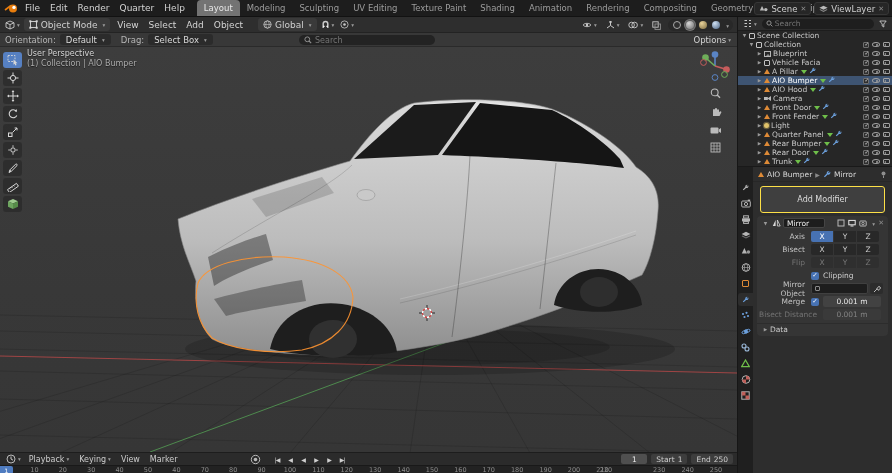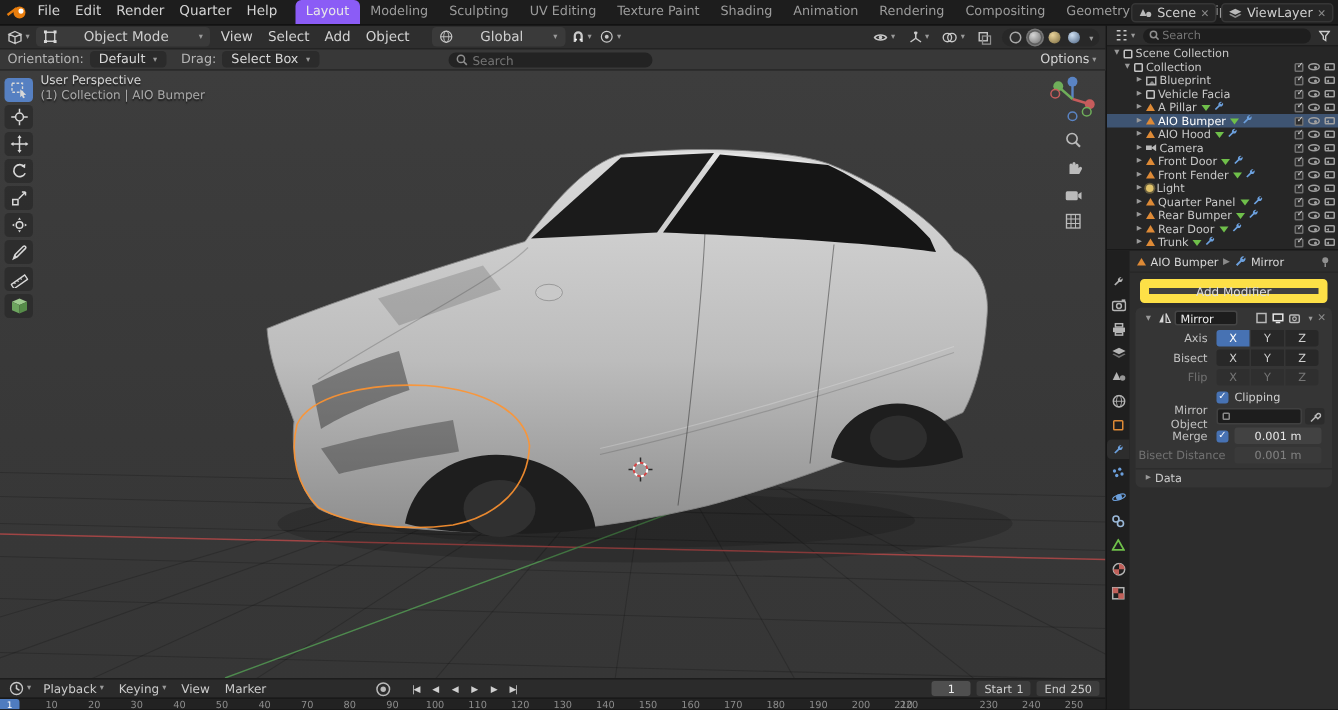--- a/index.html
+++ b/index.html
@@ -8,33 +8,33 @@
        font-family:"DejaVu Sans","Liberation Sans",sans-serif;font-size:9px;overflow:hidden}
 
   
   .topbar{position:absolute;left:0;top:0;width:892px;height:17px;display:flex;align-items:center;
           background:#1d1d1d;border-bottom:1px solid #121212;z-index:9}
   .logo{width:17px;height:13px;margin-left:3px;display:flex;align-items:center;justify-content:center}
   .tb-menus{display:flex;height:100%}
   .tb-menu{padding:0 5px;display:flex;align-items:center;color:#d4d4d4}
   .ws-tabs{display:flex;align-items:center;height:100%;margin-left:7px;font-size:8.5px}
   .ws-tab{padding:0 7px;height:100%;display:flex;align-items:center;color:#9c9c9c;border-radius:4px 4px 0 0}
-  .ws-tab.active{background:#8b5cf6;color:#e8e8e8}
+  .ws-tab.active{background:#737373;color:#e8e8e8}
   .ws-add{padding:0 5px;color:#9c9c9c}
   .tb-right{position:absolute;right:3px;top:2px;display:flex;gap:3px;height:13px;font-size:8.5px}
   .tb-field{display:flex;align-items:center;gap:3px;background:#262626;border:1px solid #363636;border-radius:3px;padding:0 4px}
   .x-ico{color:#8a8a8a;font-size:7px}
   .x-ico::after{content:"✕"}
   .chev::after{content:"▾";font-size:5.5px;color:#9a9a9a;margin-left:2px}
 
   
   .left-col{position:absolute;left:0;top:17px;width:737px;height:456px}
   .vp-header{position:absolute;left:0;top:0;width:100%;height:16px;background:#2e2e2e;display:flex;
              align-items:center;gap:2px;padding:0 3px;border-bottom:1px solid #232323;z-index:6}
-  .hdr-pill{display:flex;align-items:center;gap:18px;background:#3a3a3a;border-radius:3px;padding:1px 5px;height:13px}
+  .hdr-pill{display:flex;align-items:center;gap:3px;background:#3a3a3a;border-radius:3px;padding:1px 5px;height:13px}
   .vp-menu{padding:0 5px;color:#d4d4d4}
   .hdr-ico{display:flex;align-items:center;padding:0 2px}
   .hdr-right{position:absolute;right:4px;top:1px;display:flex;align-items:center;gap:5px;height:14px}
   .shade-group{display:flex;align-items:center;gap:3px;background:#282828;border-radius:8px;padding:1px 4px;height:12px}
   .sph{width:8px;height:8px;border-radius:50%;background:radial-gradient(circle at 35% 30%,#d6d6d6,#6f6f6f)}
   .sph.wire{background:#2e2e2e;border:1px solid #a8a8a8}
   .sph-wrap{display:flex;padding:1px;border-radius:50%}
   .sph-wrap.active{background:#5c5c5c;box-shadow:0 0 0 1px #777}
 
   .tool-settings{position:absolute;left:0;top:16px;width:100%;height:14px;background:#383838;display:flex;
@@ -111,21 +111,21 @@
 
   
   .props{position:absolute;left:0;top:149px;width:100%;bottom:0;background:#2d2d2d;border-top:1px solid #191919}
   .ptabs{position:absolute;left:0;top:0;width:15px;height:100%;background:#1f1f1f;display:flex;flex-direction:column;
          align-items:stretch;padding-top:14px;gap:3px}
   .ptab{height:13px;display:flex;align-items:center;justify-content:center}
   .ptab.active{background:#2d2d2d;border-radius:3px 0 0 3px}
   .props-main{position:absolute;left:15px;top:0;right:0;bottom:0}
   .crumbs{height:15px;display:flex;align-items:center;gap:3px;padding:0 5px;font-size:7.5px;border-bottom:1px solid #272727;color:#d8d8d8}
   .crumb-sep{color:#8a8a8a;font-size:6px}
-  .addmod{margin:4px 7px 3px;height:16px;background:#3f3f3f;border:6px solid #fde047;border-radius:3px;
+  .addmod{margin:4px 7px 3px;height:27px;background:#3f3f3f;border:1px solid #fde047;border-radius:3px;
           display:flex;align-items:center;justify-content:center;color:#dcdcdc;font-size:8px}
   .modpanel{margin:0 4px;background:#353535;border-radius:4px;padding-bottom:1px}
   .mod-header{height:14px;display:flex;align-items:center;gap:2px;padding:0 4px}
   .mod-name{width:42px;height:10px;background:#1d1d1d;border:1px solid #454545;border-radius:2px;color:#ececec;
             font-size:7.5px;display:flex;align-items:center;padding:0 3px}
   .mod-hicons{margin-left:auto;display:flex;gap:3px;align-items:center}
   .hic{display:flex;align-items:center;justify-content:center;color:#b9b9b9;font-size:7px}
   .mrow{height:13px;display:flex;align-items:center;padding-right:5px}
   .mrow.disabled{opacity:.42}
   .mlabel{width:54px;text-align:right;padding-right:6px;color:#c3c3c3;font-size:7.5px;flex:none}

